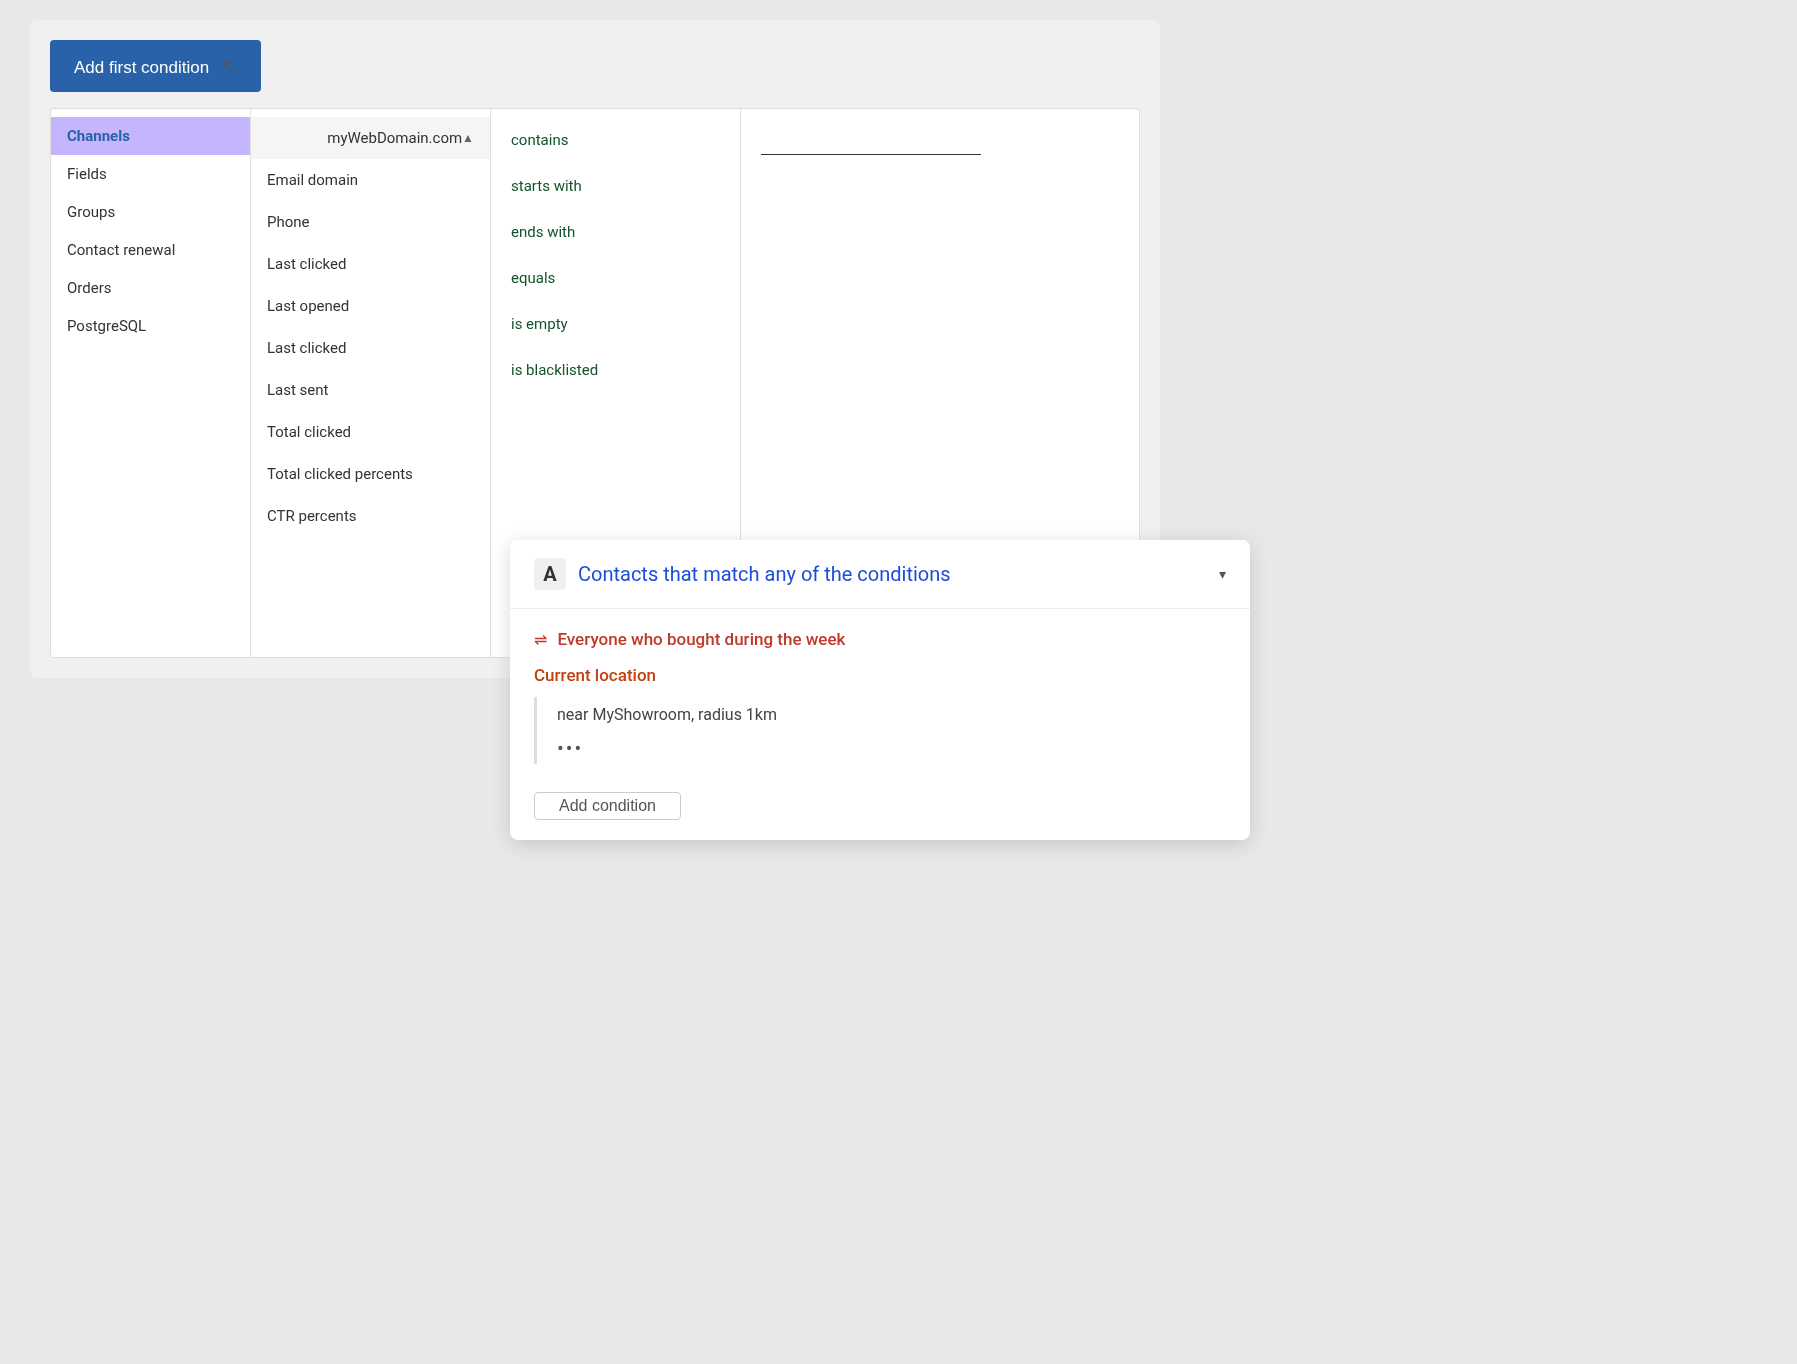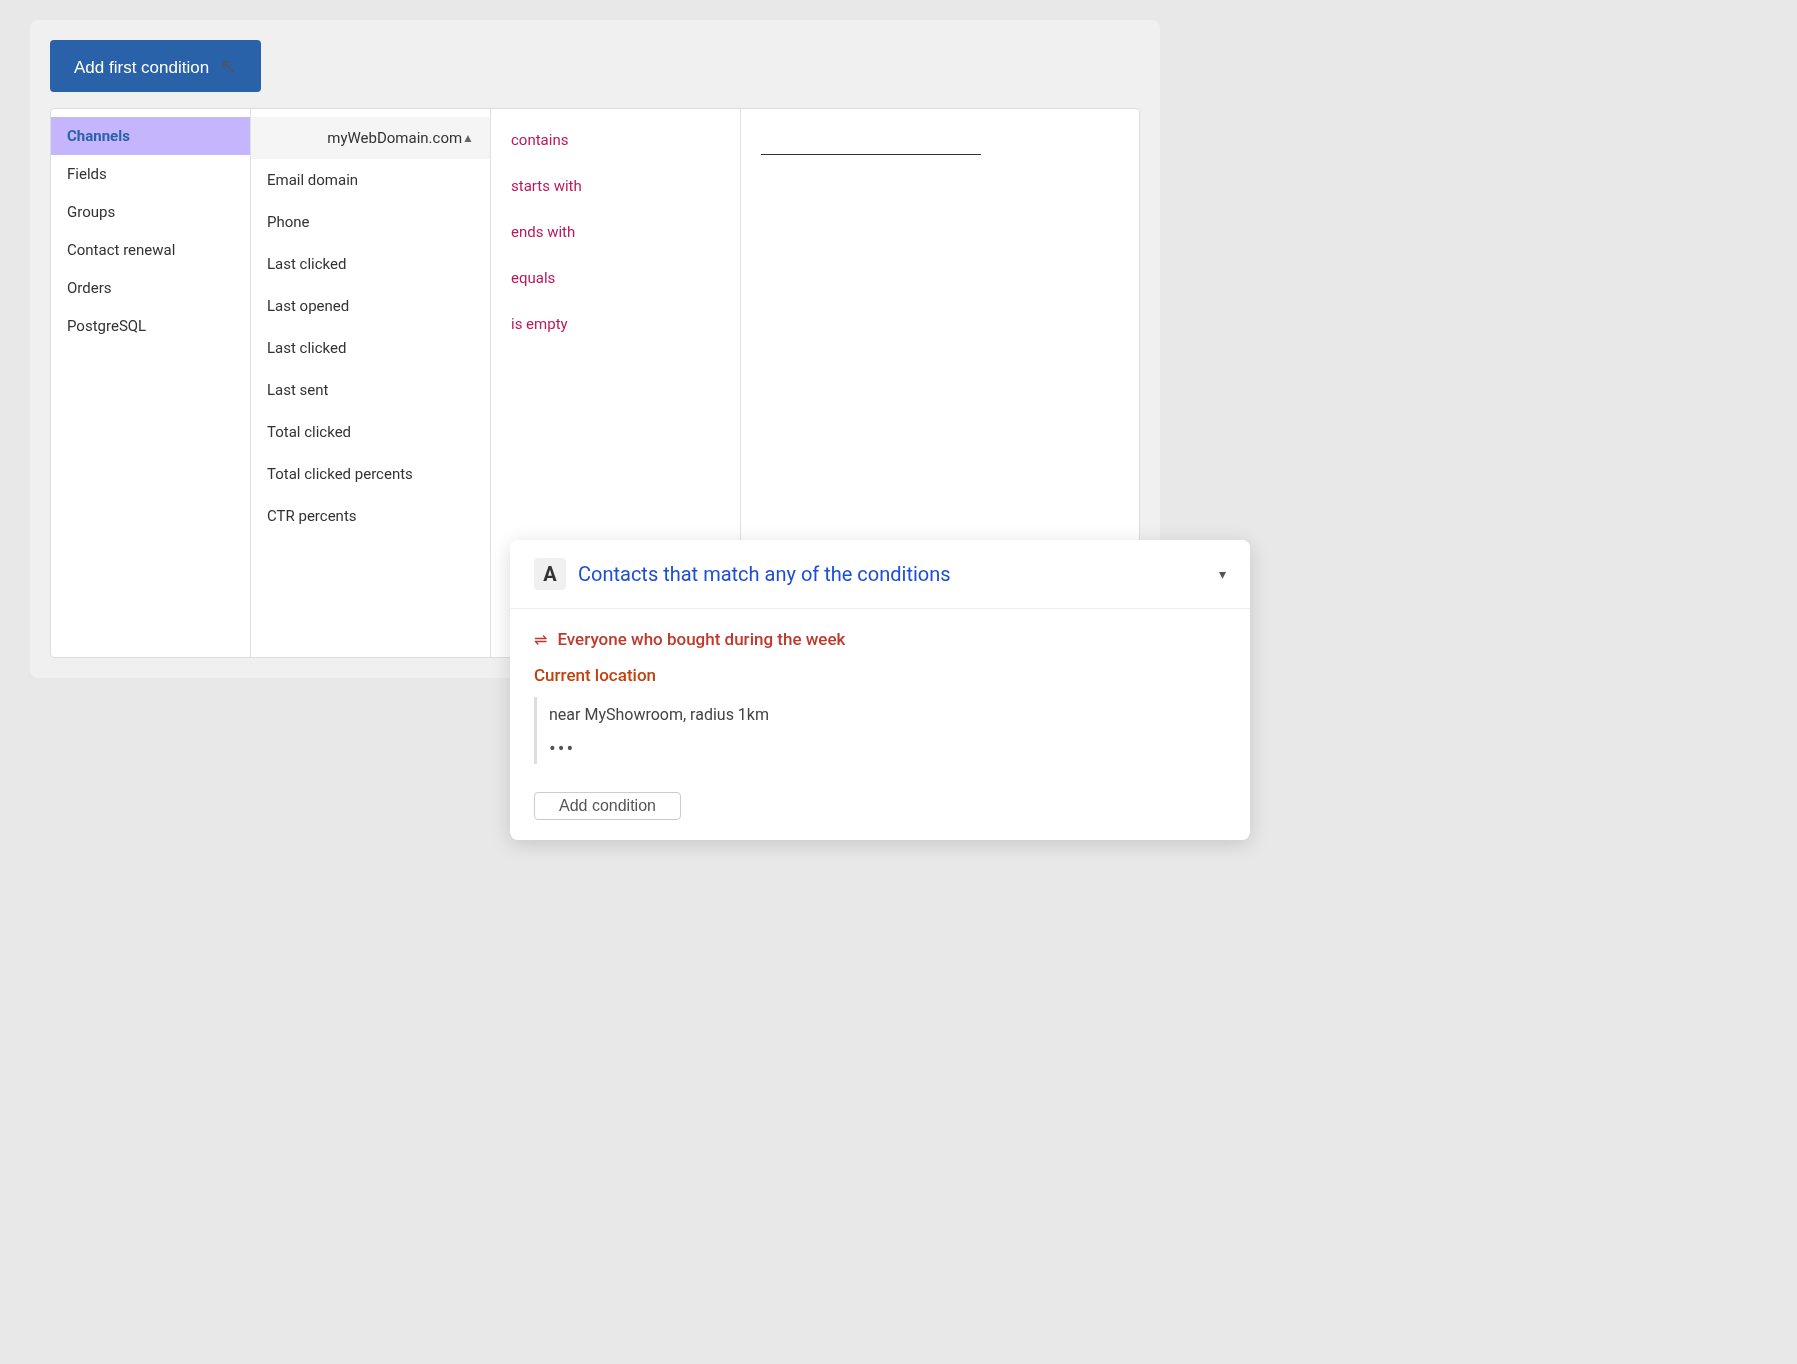--- a/index.html
+++ b/index.html
@@ -104,21 +104,21 @@
     .operator-list {
       width: 250px;
       border-right: 1px solid #e0e0e0;
       padding: 8px 0;
       flex-shrink: 0;
     }
 
     .operator-item {
       padding: 14px 20px;
       font-size: 15px;
-      color: #be185d;
+      color: #14532d;
       cursor: pointer;
     }
 
     
     .value-column {
       flex: 1;
       padding: 20px;
       display: flex;
       align-items: flex-start;
     }
@@ -205,21 +205,21 @@
 
     .condition-title {
       font-size: 17px;
       color: #c2410c;
       font-weight: 500;
       margin-bottom: 12px;
     }
 
     .condition-value-row {
       border-left: 3px solid #ddd;
-      padding-left: 12px;
+      padding-left: 20px;
       margin-bottom: 8px;
     }
 
     .condition-value {
       font-size: 16px;
       color: #444;
       padding: 8px 0;
     }
 
     .condition-dots {
@@ -318,20 +318,23 @@
       </div>
       <div class="operator-item">
         <span>ends with</span>
       </div>
       <div class="operator-item">
         <span>equals</span>
       </div>
       <div class="operator-item">
         <span>is empty</span>
       </div>
+      <div class="operator-item">
+        <span>is blacklisted</span>
+      </div>
     </div>
 
     <div class="value-column">
       <input class="value-input" type="text" value="" style="">
     </div>
 
   </div>
 </div>
 
 <div class="bottom-card">

